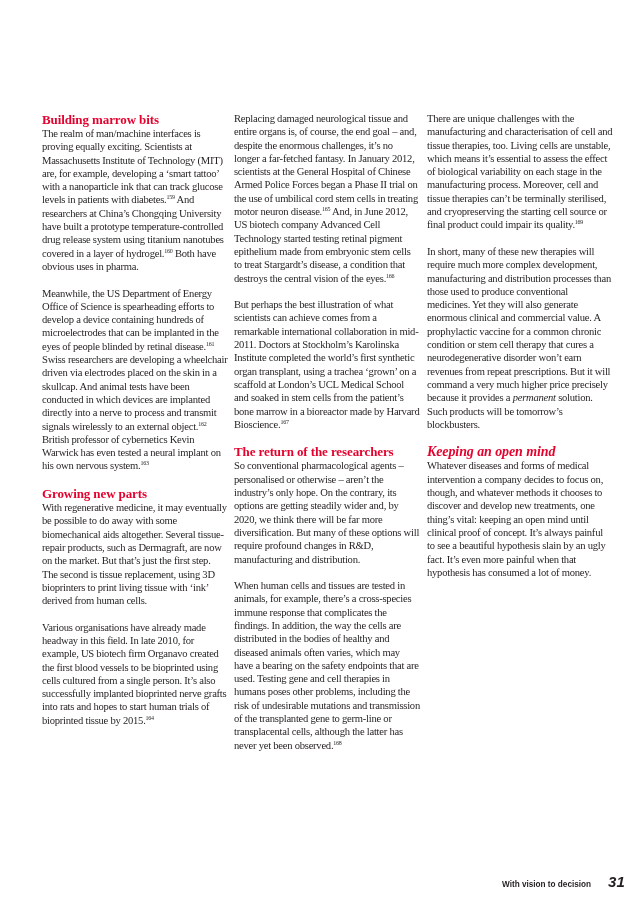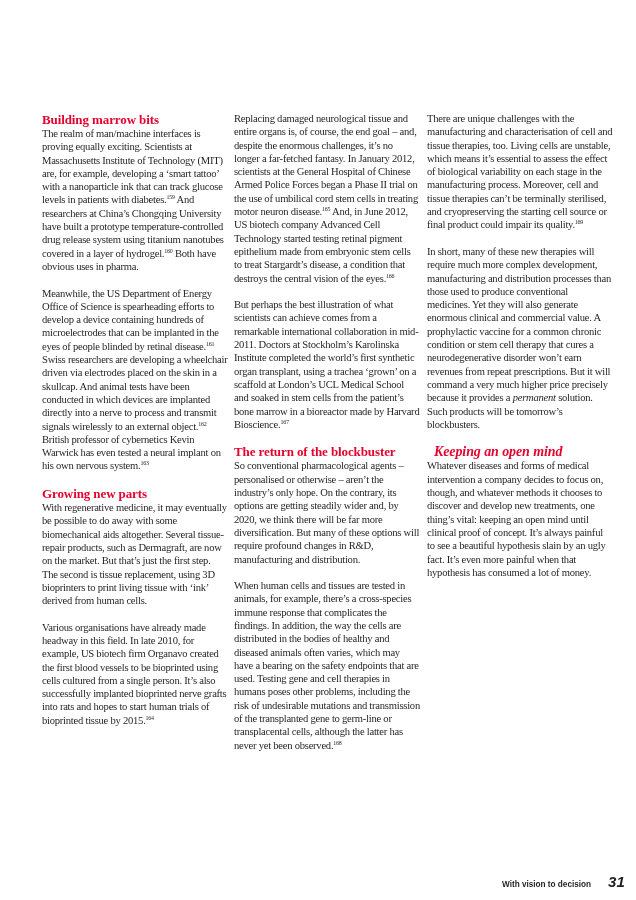--- a/index.html
+++ b/index.html
@@ -6,21 +6,21 @@
   body { width: 636px; height: 900px; position: relative; overflow: hidden;
          font-family: "DejaVu Serif", "Liberation Serif", serif; color: #231f20; }
   .col { position: absolute; top: 112px; width: 186px; font-size: 9.6px; line-height: 13.3px;
          letter-spacing: -0.25px; font-family: "Liberation Serif", "DejaVu Serif", serif; }
   .col1 { left: 42px; }
   .col2 { left: 234px; }
   .col3 { left: 427px; }
   .col p { margin: 0 0 13.3px 0; white-space: pre-line; font-size: 10.6px; }
   .col h2 { margin: 0; font-size: 13px; line-height: 15px; color: #e4032e; font-weight: bold;
             font-family: "Liberation Serif", "DejaVu Serif", serif; letter-spacing: -0.1px; }
-  .col h2.italic { font-style: italic; font-size: 14px; margin-left: 7px; }
+  .col h2.italic { font-style: italic; font-size: 14px; }
   sup { font-size: 6px; line-height: 0; vertical-align: 4px; }
   em { font-style: italic; }
   .footer { position: absolute; top: 873px; left: 502px; font-size: 8.2px;
             font-family: "Liberation Sans", "DejaVu Sans", sans-serif; font-weight: bold; color: #231f20; }
   .footer .page-num { font-style: italic; font-weight: bold; margin-left: 17px; font-size: 15px; }
 </style>
 </head>
 <body>
 
 <div class="col col1">
@@ -28,21 +28,21 @@
   <p><span>The realm of man/machine interfaces is proving equally exciting. Scientists at Massachusetts Institute of Technology (MIT) are, for example, developing a ‘smart tattoo’ with a nanoparticle ink that can track glucose levels in patients with diabetes.</span><sup>159</sup><span> And researchers at China’s Chongqing University have built a prototype temperature-controlled drug release system using titanium nanotubes covered in a layer of hydrogel.</span><sup>160</sup><span> Both have obvious uses in pharma.</span></p>
   <p><span>Meanwhile, the US Department of Energy Office of Science is spearheading efforts to develop a device containing hundreds of microelectrodes that can be implanted in the eyes of people blinded by retinal disease.</span><sup>161</sup><span> Swiss researchers are developing a wheelchair driven via electrodes placed on the skin in a skullcap. And animal tests have been conducted in which devices are implanted directly into a nerve to process and transmit signals wirelessly to an external object.</span><sup>162</sup><span> British professor of cybernetics Kevin Warwick has even tested a neural implant on his own nervous system.</span><sup>163</sup></p>
   <h2>Growing new parts</h2>
   <p>With regenerative medicine, it may eventually be possible to do away with some biomechanical aids altogether. Several tissue-repair products, such as Dermagraft, are now on the market. But that’s just the first step. The second is tissue replacement, using 3D bioprinters to print living tissue with ‘ink’ derived from human cells.</p>
   <p><span>Various organisations have already made headway in this field. In late 2010, for example, US biotech firm Organavo created the first blood vessels to be bioprinted using cells cultured from a single person. It’s also successfully implanted bioprinted nerve grafts into rats and hopes to start human trials of bioprinted tissue by 2015.</span><sup>164</sup></p>
 </div>
 
 <div class="col col2">
   <p><span>Replacing damaged neurological tissue and entire organs is, of course, the end goal – and, despite the enormous challenges, it’s no longer a far-fetched fantasy. In January 2012, scientists at the General Hospital of Chinese Armed Police Forces began a Phase II trial on the use of umbilical cord stem cells in treating motor neuron disease.</span><sup>165</sup><span> And, in June 2012, US biotech company Advanced Cell Technology started testing retinal pigment epithelium made from embryonic stem cells to treat Stargardt’s disease, a condition that destroys the central vision of the eyes.</span><sup>166</sup></p>
   <p><span>But perhaps the best illustration of what scientists can achieve comes from a remarkable international collaboration in mid-2011. Doctors at Stockholm’s Karolinska Institute completed the world’s first synthetic organ transplant, using a trachea ‘grown’ on a scaffold at London’s UCL Medical School and soaked in stem cells from the patient’s bone marrow in a bioreactor made by Harvard Bioscience.</span><sup>167</sup></p>
-  <h2>The return of the blockbuster</h2>
+  <h2>The return of the researchers</h2>
   <p>So conventional pharmacological agents – personalised or otherwise – aren’t the industry’s only hope. On the contrary, its options are getting steadily wider and, by 2020, we think there will be far more diversification. But many of these options will require profound changes in R&amp;D, manufacturing and distribution.</p>
   <p><span>When human cells and tissues are tested in animals, for example, there’s a cross-species immune response that complicates the findings. In addition, the way the cells are distributed in the bodies of healthy and diseased animals often varies, which may have a bearing on the safety endpoints that are used. Testing gene and cell therapies in humans poses other problems, including the risk of undesirable mutations and transmission of the transplanted gene to germ-line or transplacental cells, although the latter has never yet been observed.</span><sup>168</sup></p>
 </div>
 
 <div class="col col3">
   <p><span>There are unique challenges with the manufacturing and characterisation of cell and tissue therapies, too. Living cells are unstable, which means it’s essential to assess the effect of biological variability on each stage in the manufacturing process. Moreover, cell and tissue therapies can’t be terminally sterilised, and cryopreserving the starting cell source or final product could impair its quality.</span><sup>169</sup></p>
   <p><span>In short, many of these new therapies will require much more complex development, manufacturing and distribution processes than those used to produce conventional medicines. Yet they will also generate enormous clinical and commercial value. A prophylactic vaccine for a common chronic condition or stem cell therapy that cures a neurodegenerative disorder won’t earn revenues from repeat prescriptions. But it will command a very much higher price precisely because it provides a </span><em>permanent</em><span> solution. Such products will be tomorrow’s blockbusters.</span></p>
   <h2 class="italic">Keeping an open mind</h2>
   <p>Whatever diseases and forms of medical intervention a company decides to focus on, though, and whatever methods it chooses to discover and develop new treatments, one thing’s vital: keeping an open mind until clinical proof of concept. It’s always painful to see a beautiful hypothesis slain by an ugly fact. It’s even more painful when that hypothesis has consumed a lot of money.</p>
 </div>

